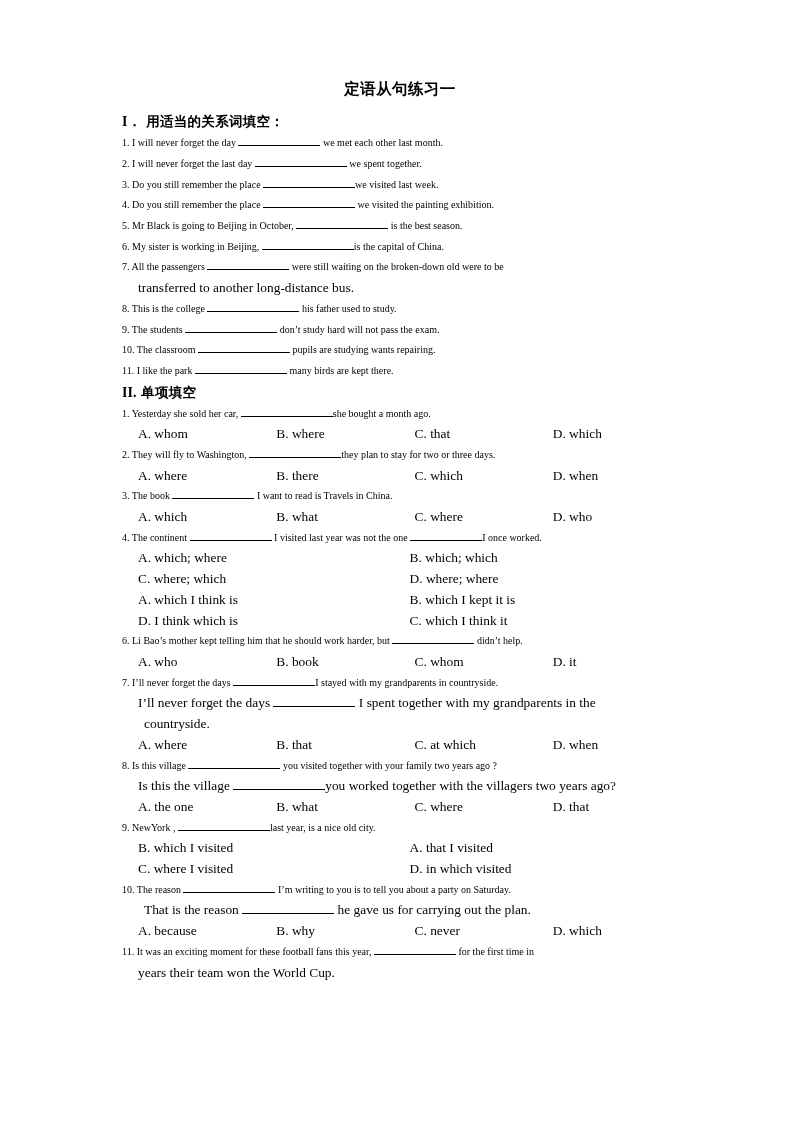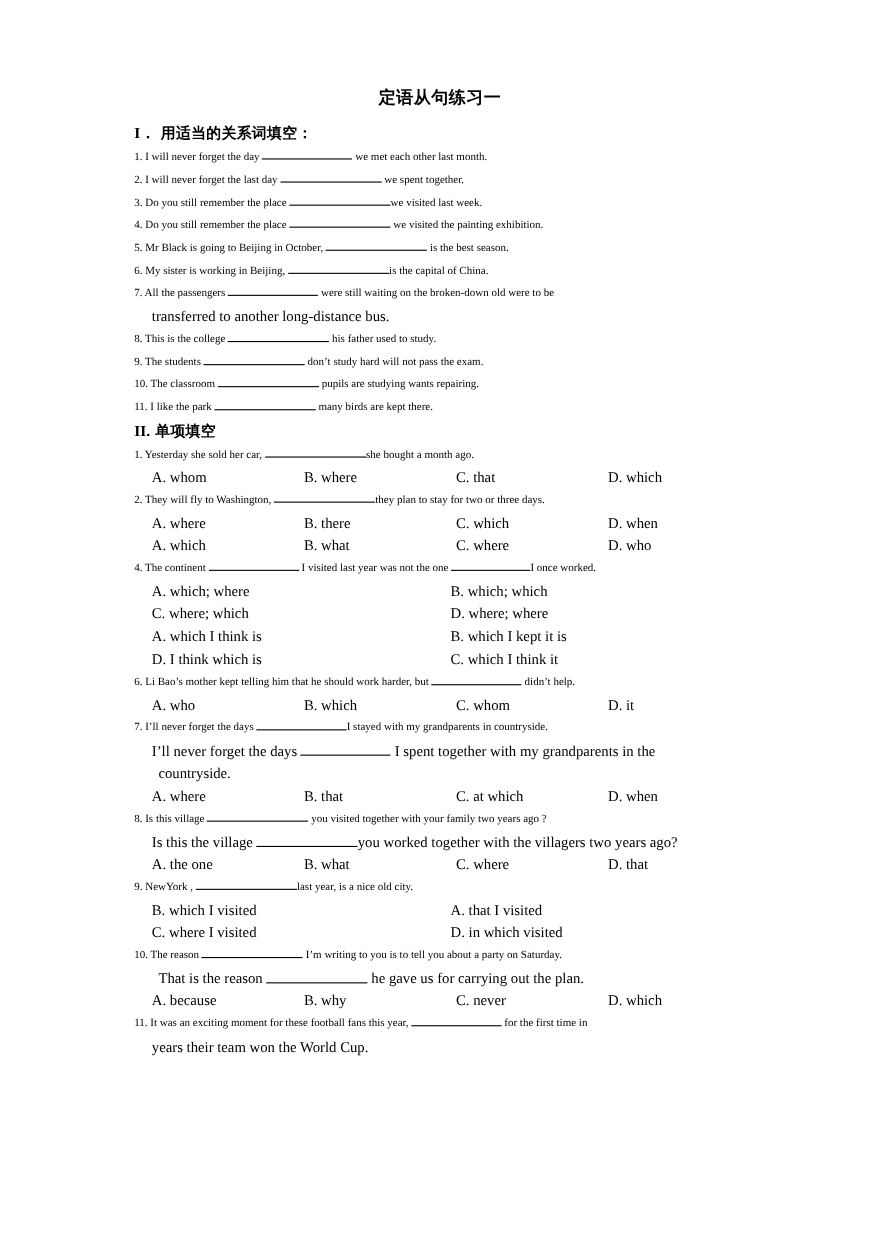--- a/index.html
+++ b/index.html
@@ -228,20 +228,26 @@
         <span>They will fly to Washington,</span>
         <span class="blank b-xl"></span><span>they plan to stay for two or three days.</span>
       </p>
       <div class="opts c4">
         <span class="opt">A. where</span>
         <span class="opt">B. there</span>
         <span class="opt">C. which</span>
         <span class="opt">D. when</span>
       </div>
 
+      <p class="q">
+        <span>3.</span>
+        <span>The book</span>
+        <span class="blank b-l"></span>
+        <span>I want to read is Travels in China.</span>
+      </p>
       <div class="opts c4">
         <span class="opt">A. which</span>
         <span class="opt">B. what</span>
         <span class="opt">C. where</span>
         <span class="opt">D. who</span>
       </div>
 
       <p class="q">
         <span>4.</span>
         <span>The continent</span>
@@ -268,21 +274,21 @@
       </div>
 
       <p class="q">
         <span>6.</span>
         <span>Li Bao’s mother kept telling him that he should work harder, but</span>
         <span class="blank b-l"></span>
         <span>didn’t help.</span>
       </p>
       <div class="opts c4">
         <span class="opt">A. who</span>
-        <span class="opt">B. which</span>
+        <span class="opt">B. book</span>
         <span class="opt">C. whom</span>
         <span class="opt">D. it</span>
       </div>
 
       <p class="q">
         <span>7.</span>
         <span>I’ll never forget the days</span>
         <span class="blank b-l"></span><span>I stayed with my grandparents in countryside.</span>
       </p>
       <p class="cont just">

